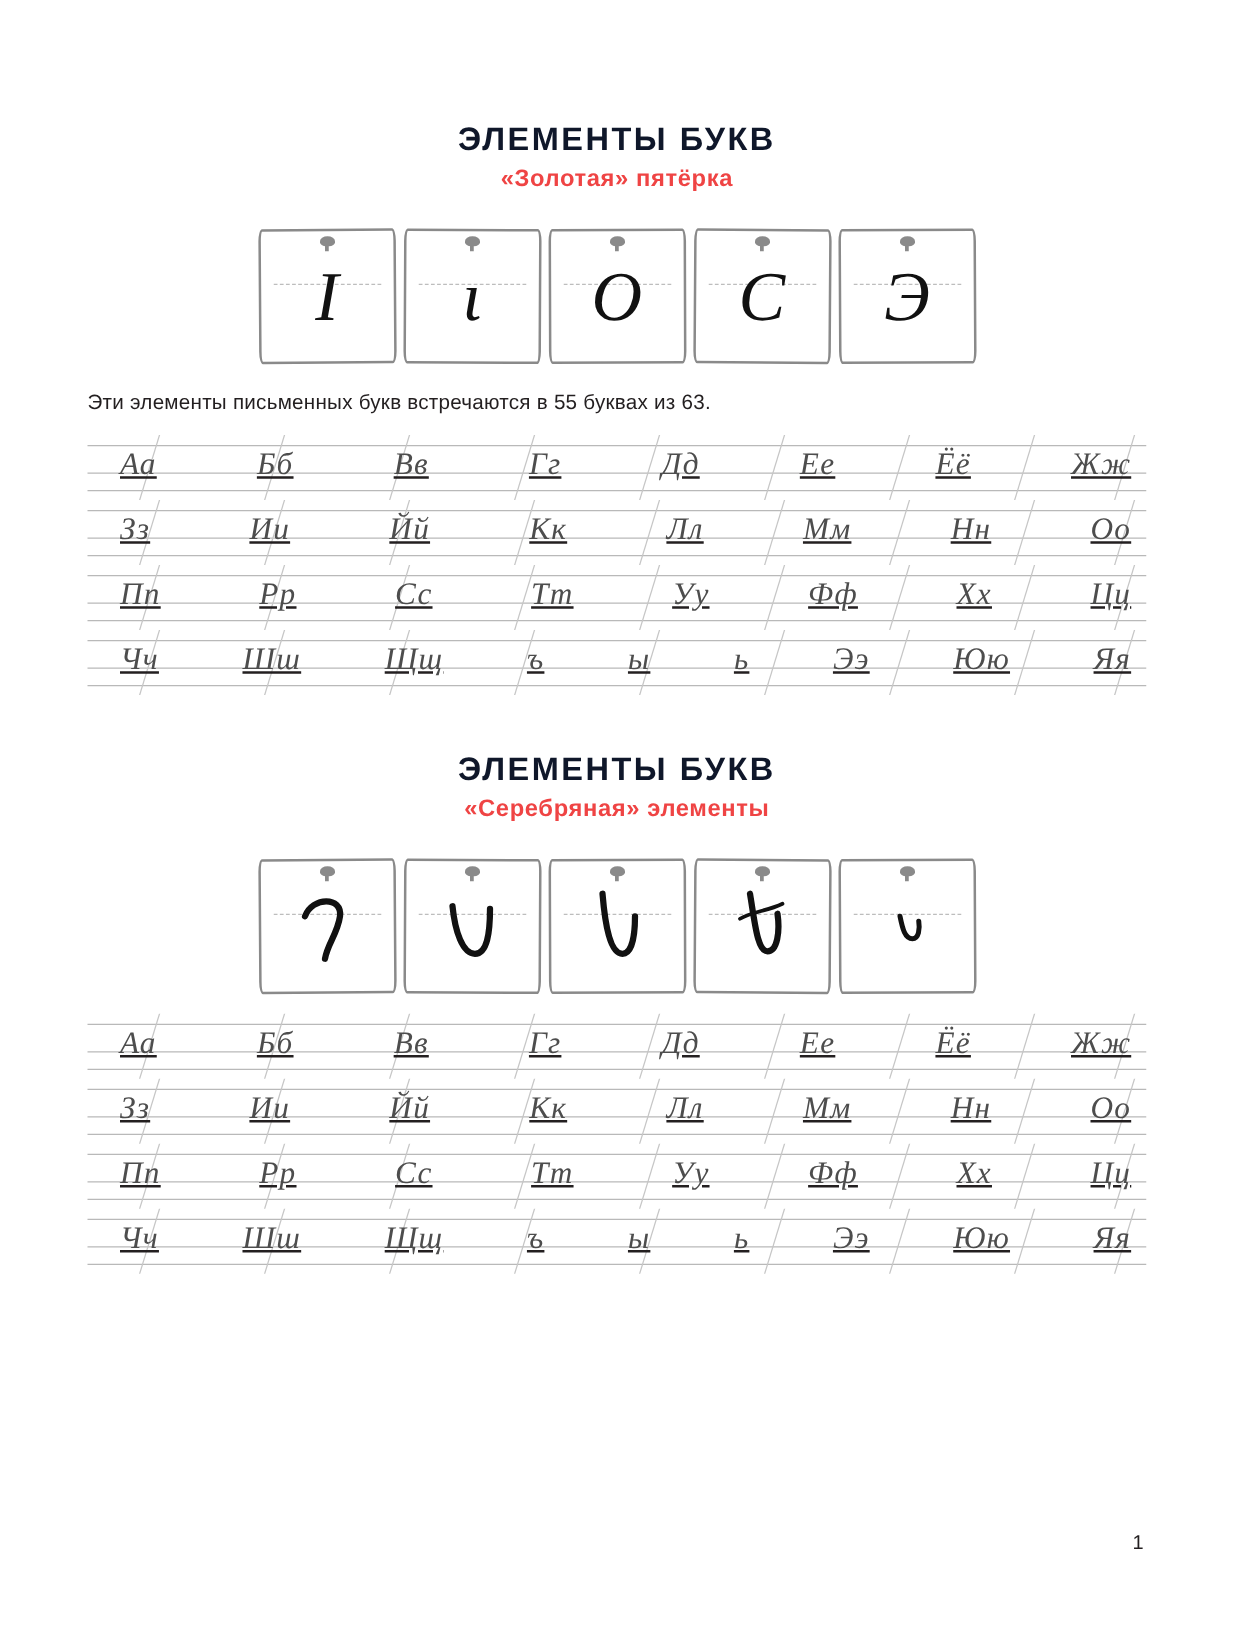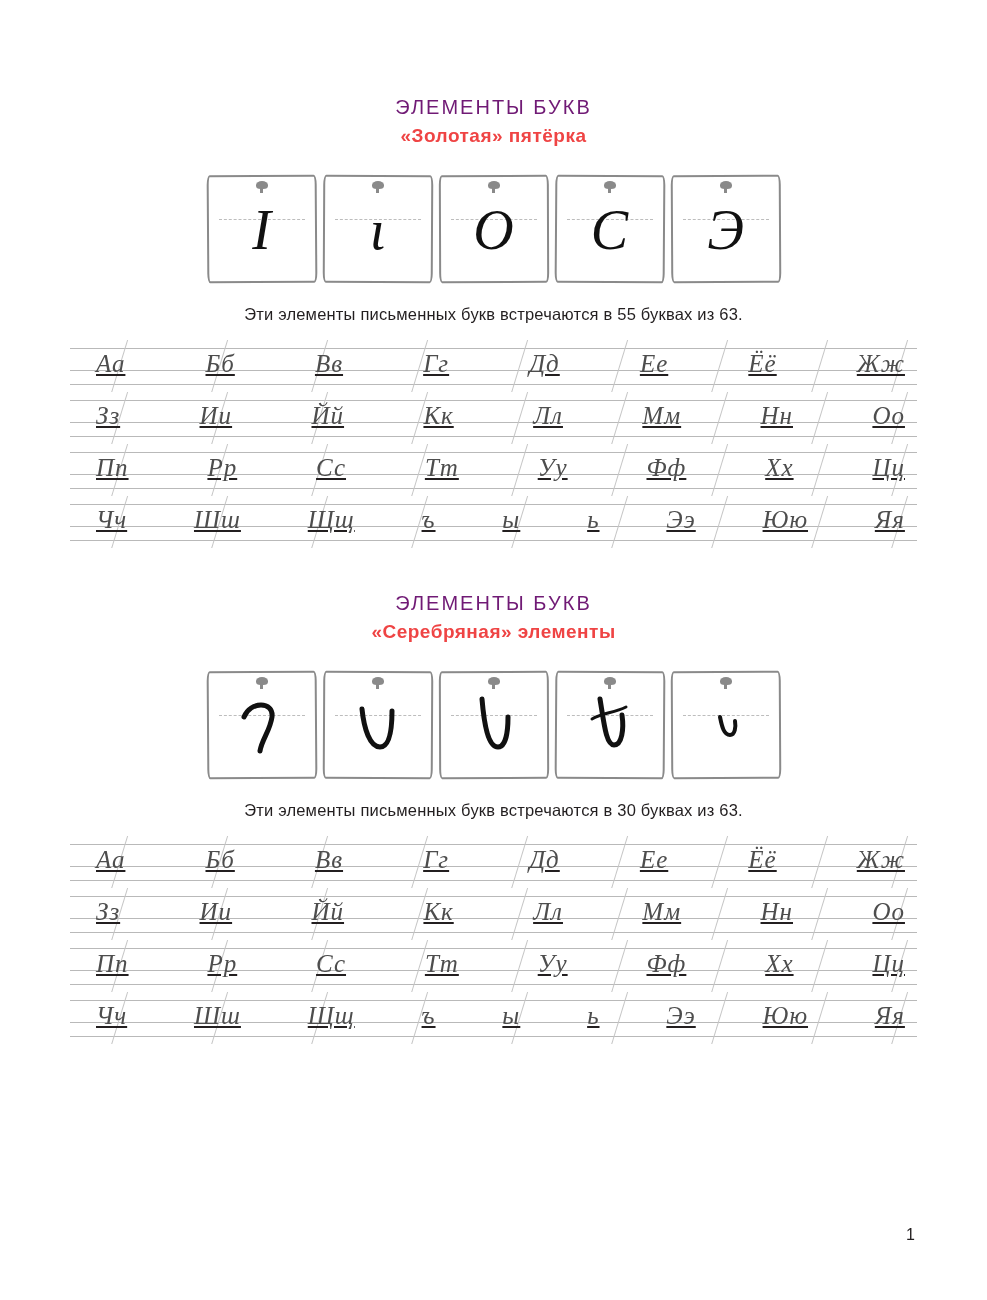--- a/index.html
+++ b/index.html
@@ -22,24 +22,24 @@
     box-sizing: border-box;
     padding: 0 70px;
   }
 
   
   .section {
     position: relative;
   }
   .sec-title {
     text-align: center;
-    font-size: 20px;
-    font-weight: normal;
+    font-size: 26px;
+    font-weight: bold;
     letter-spacing: 2px;
-    color: #701a75;
+    color: #0f172a;
     margin: 0;
     padding: 0;
   }
   .sec-sub {
     text-align: center;
     font-size: 19px;
     font-weight: bold;
     color: #ef4444;
     margin: 6px 0 0 0;
     letter-spacing: 0.5px;
@@ -106,21 +106,20 @@
     font-family: "Liberation Serif", serif;
     font-style: italic;
     font-size: 56px;
     line-height: 62px;
     color: #111111;
   }
   .card .glyph svg { display: inline-block; }
 
   
   .caption {
-    text-align: center;
     font-size: 16.5px;
     color: #231f20;
     margin-top: 22px;
     letter-spacing: 0.2px;
   }
 
   
   .alphabet {
     margin-top: 16px;
     position: relative;
@@ -402,21 +401,20 @@
         <div class="pin"></div>
         <div class="dashline"></div>
         <div class="glyph">
           <svg width="60" height="64" viewBox="0 0 60 64">
             <path d="M24 22 C26 32, 28 40, 34 40 C39 40, 40 32, 39 26" stroke="#111" stroke-width="4" fill="none" stroke-linecap="round"></path>
           </svg>
         </div>
       </div>
     </div>
 
-    <div class="caption">Эти элементы письменных букв встречаются в 30 буквах из 63.</div>
 
     <div class="alphabet">
       <div class="rule-row">
         <div class="lines">
             <i class="l-top"></i>
             <i class="l-mid"></i>
             <i class="l-base"></i>
           </div>
         <div class="slants">
           <b style="left:40px"></b>

